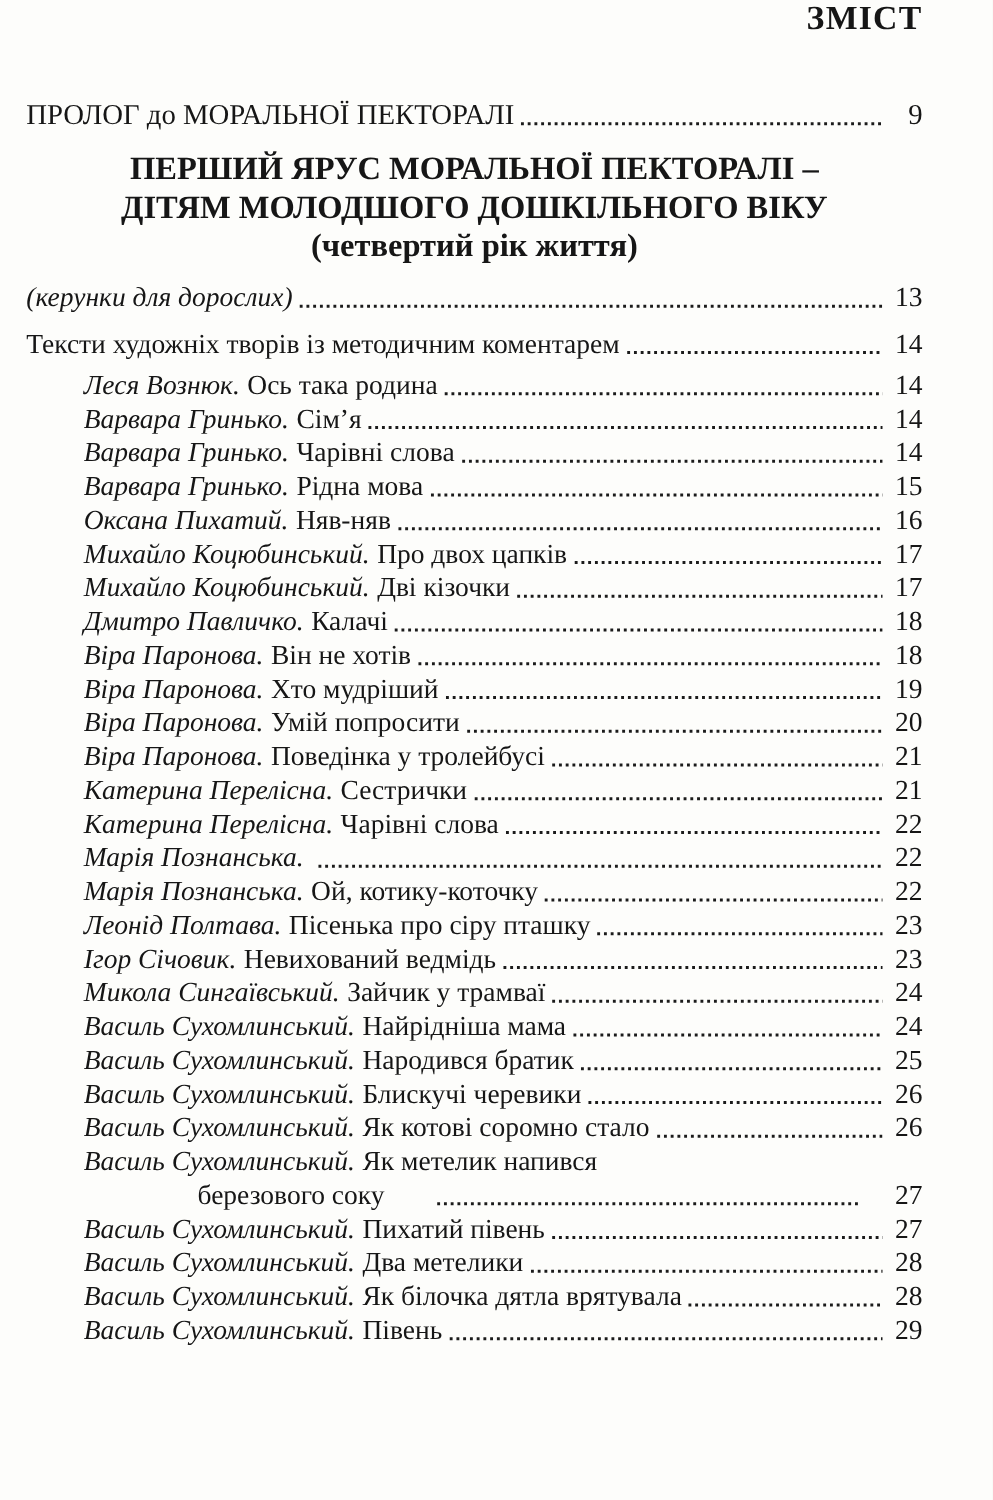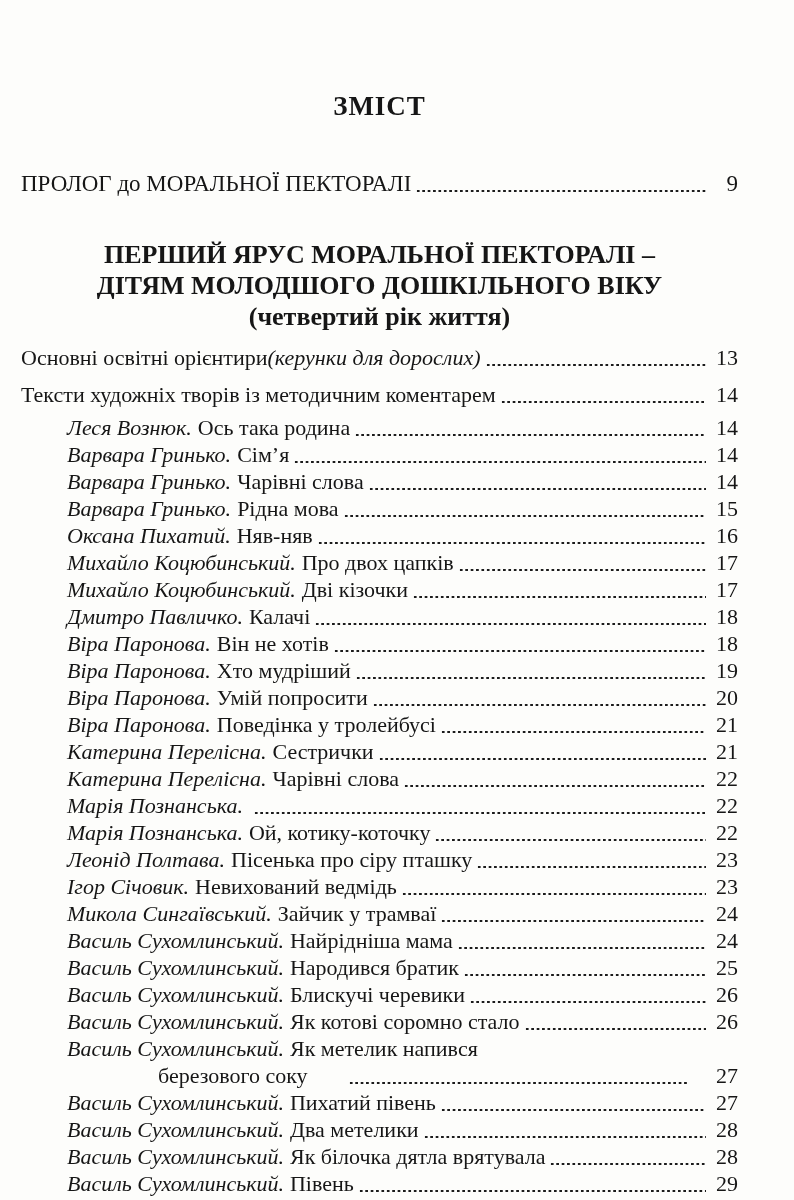--- a/index.html
+++ b/index.html
@@ -12,40 +12,39 @@
     position: relative;
     width: 794px; height: 1200px;
     box-sizing: border-box;
     background: #fdfdfb;
     color: #161616;
     padding: 0 56px 0 21px;
     overflow: hidden;
   }
   .page-title {
     margin: 0;
-    padding-top: 92px;
-    text-align: center;
+    text-align: right;
     font-size: 27px;
     line-height: 28px;
     font-weight: 700;
     letter-spacing: 1px;
   }
   .toc-row {
     display: flex;
     align-items: stretch;
     font-size: 22px;
     line-height: 27px;
     white-space: nowrap;
   }
   .prolog-row {
     margin-top: 50px;
     font-size: 23px;
   }
   .section-heading {
-    margin-top: 42px;
+    margin-top: 14px;
     text-align: center;
     font-weight: 700;
     font-size: 26px;
     line-height: 31px;
   }
   .section-heading .subtitle { }
   #toc-rows { margin-top: 12px; }
   #toc-rows .toc-row:nth-child(1) { margin-bottom: 10px; }
   #toc-rows .toc-row:nth-child(2) { margin-bottom: 6px; }
   .ind1 { padding-left: 46px; }
@@ -86,21 +85,20 @@
 
   <div class="section-heading">
     <div>ПЕРШИЙ ЯРУС МОРАЛЬНОЇ ПЕКТОРАЛІ –</div>
     <div>ДІТЯМ МОЛОДШОГО ДОШКІЛЬНОГО ВІКУ</div>
     <div class="subtitle">(четвертий рік життя)</div>
   </div>
 
   <div id="toc-rows">
       <div class="toc-row">
     <span class="author"></span>
-    <span class="entry-text">Основні освітні орієнтири </span>
     <span class="entry-text italic-part">(керунки для дорослих)</span>
     <span class="dots"></span>
     <span class="pagenum">13</span>
   </div>
       <div class="toc-row">
     <span class="author"></span>
     <span class="entry-text">Тексти художніх творів із методичним коментарем</span>
     <span class="entry-text italic-part"></span>
     <span class="dots"></span>
     <span class="pagenum">14</span>

